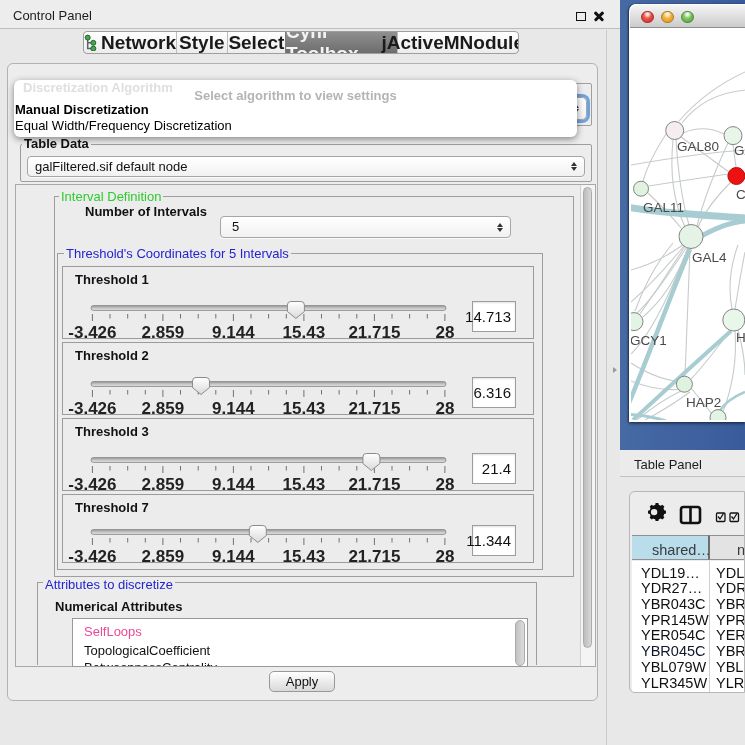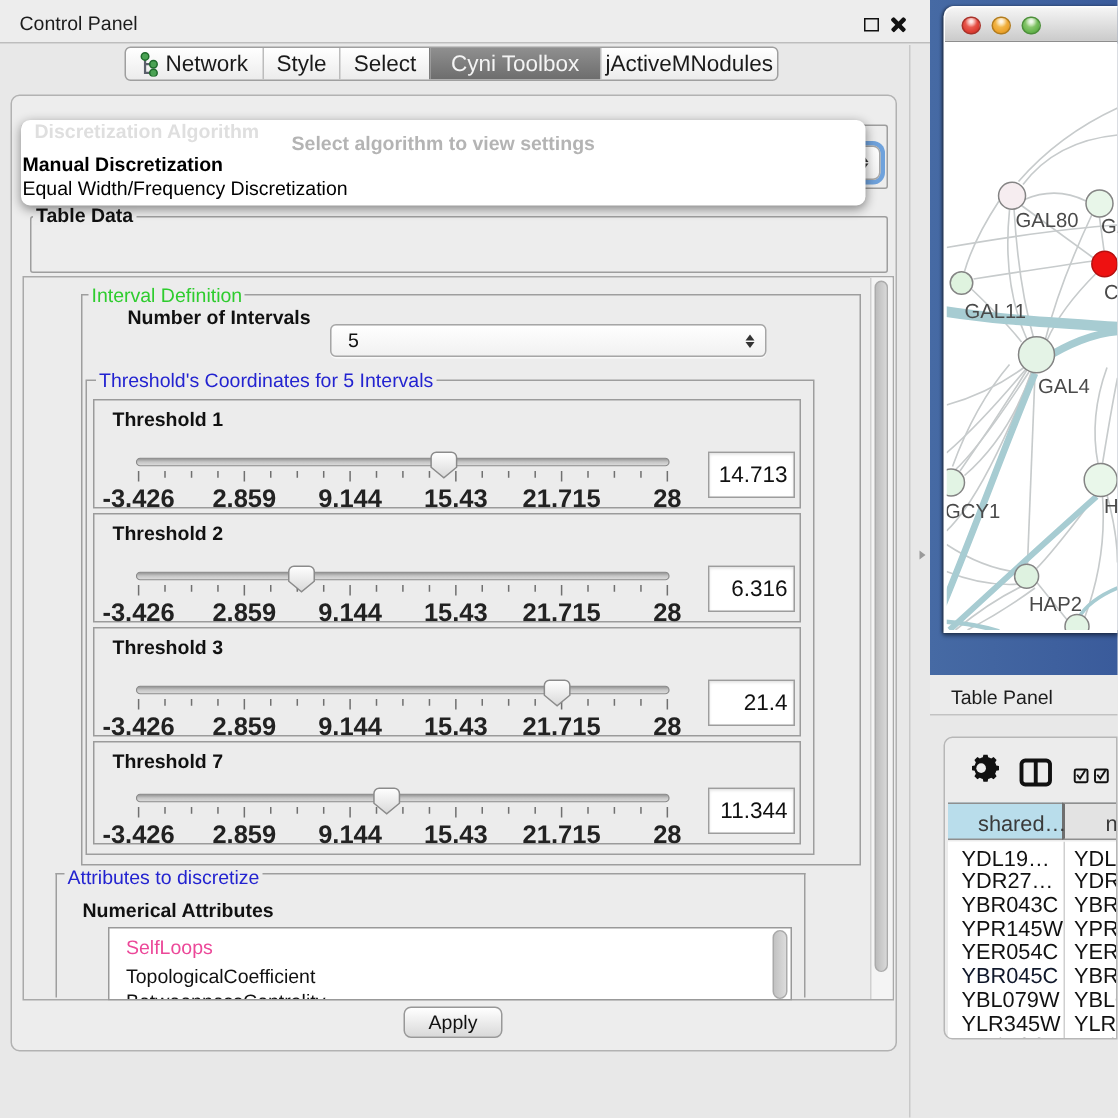--- a/index.html
+++ b/index.html
@@ -6,27 +6,27 @@
 .a{position:absolute}
 .bold{font-weight:bold}
 .grp{border:1px solid #9e9e9e;border-radius:2px}
 .combo{background:linear-gradient(#ffffff,#f1f1f1);border:1px solid #a6a6a6;border-radius:4px;
  box-shadow:0 1px 0 rgba(255,255,255,.7);font-size:13px;color:#111}
 .spin{position:absolute;right:7px;top:0;display:flex;flex-direction:column;align-items:center;justify-content:center;height:100%;gap:1px}
 .spin i{width:0;height:0;border-left:3px solid transparent;border-right:3px solid transparent;display:block}
 .spin .up{border-bottom:4px solid #333}
 .spin .dn{border-top:4px solid #333}
 .tabbar{background:linear-gradient(#ffffff,#ececec);border:1px solid #9f9f9f;border-radius:4px;
- display:flex;align-items:stretch;overflow:hidden;font-size:15px;font-weight:normal;color:#1a1a1a}
+ display:flex;align-items:stretch;overflow:hidden;font-size:19px;font-weight:bold;color:#1a1a1a}
 .tab{display:flex;align-items:center;justify-content:center;position:relative}
 .tab+.tab{border-left:1px solid #bcbcbc}
 .tabsel{background:linear-gradient(#8f8f8f,#6d6d6d);color:#f4f4f4;border-left:1px solid #7c7c7c!important}
 .thp{position:absolute;left:62px;width:472px;background:#ececec;border:1px solid #9b9b9b}
 .thlab{position:absolute;left:12px;top:5px;font-size:13px;font-weight:bold;color:#111}
-.vbox{position:absolute;left:409px;width:58px;height:31px;background:#fff;border:1px solid #9d9d9d;box-shadow:inset 0 1px 2px rgba(0,0,0,.12);font-size:15px;color:#111;
+.vbox{position:absolute;left:409px;width:44px;height:31px;background:#fff;border:1px solid #9d9d9d;box-shadow:inset 0 1px 2px rgba(0,0,0,.12);font-size:15px;color:#111;
  display:flex;align-items:center;justify-content:flex-end;padding-right:4px}
 .tlab{position:absolute;font-size:17px;font-weight:bold;color:#222;transform:translateX(-50%);white-space:nowrap}
 .gtitle{position:absolute;font-size:13px;background:#ececec;padding:0 2px;line-height:13px}
 </style></head><body>
 <div id="root" class="a" style="left:0;top:0;width:745px;height:745px">
 
 <div class="a" style="left:0;top:0;width:622px;height:745px;background:#e8e8e8"></div>
 <div class="a" style="left:0;top:0;width:622px;height:29px;background:#ededed;border-bottom:1px solid #bdbdbd"></div>
 <div class="a" style="left:13px;top:8px;font-size:13px;color:#1c1c1c">Control Panel</div>
 <div class="a" style="left:576px;top:12px;width:10px;height:9px;border:1.5px solid #111"></div>
@@ -53,20 +53,25 @@
 <div class="a grp" style="left:14px;top:83px;width:578px;height:43px"></div>
 <div class="a combo" style="left:20px;top:97px;width:567px;height:23px;box-shadow:0 0 0 3px rgba(88,148,216,.85);border-radius:5px">
   <div class="spin">
         <i class="up"></i>
         <i class="dn"></i>
       </div>
     </div>
 
 <div class="a grp" style="left:20px;top:144px;width:572px;height:38px"></div>
 <div class="a gtitle bold" style="left:22px;top:137px;color:#111">Table Data</div>
+<div class="a combo" style="left:27px;top:156px;width:558px;height:21px;line-height:19px;padding-left:7px">galFiltered.sif default node
+  <div class="spin">
+        <i class="up"></i>
+        <i class="dn"></i>
+      </div></div>
 
 <div class="a" style="left:15px;top:184px;width:581px;height:483px;background:#ececec;border:1px solid #a9a9a9"></div>
 <div class="a" style="left:580px;top:185px;width:15px;height:481px;background:#f4f4f4;border-left:1px solid #d0d0d0"></div>
 <div class="a" style="left:582.5px;top:187px;width:9px;height:461px;background:linear-gradient(90deg,#bcbcbc,#d8d8d8);border:1px solid #ababab;border-radius:5px"></div>
 
 <div class="a" style="left:54px;top:196px;width:520px;height:381px;border:1px solid #9e9e9e"></div>
 <div class="a gtitle" style="left:59px;top:190px;color:#2ecc2e">Interval Definition</div>
 <div class="a bold" style="left:85px;top:204px;font-size:13px;color:#111">Number of Intervals</div>
 <div class="a combo" style="left:220px;top:216px;width:291px;height:22px;line-height:20px;padding-left:11px">5
   <div class="spin">

